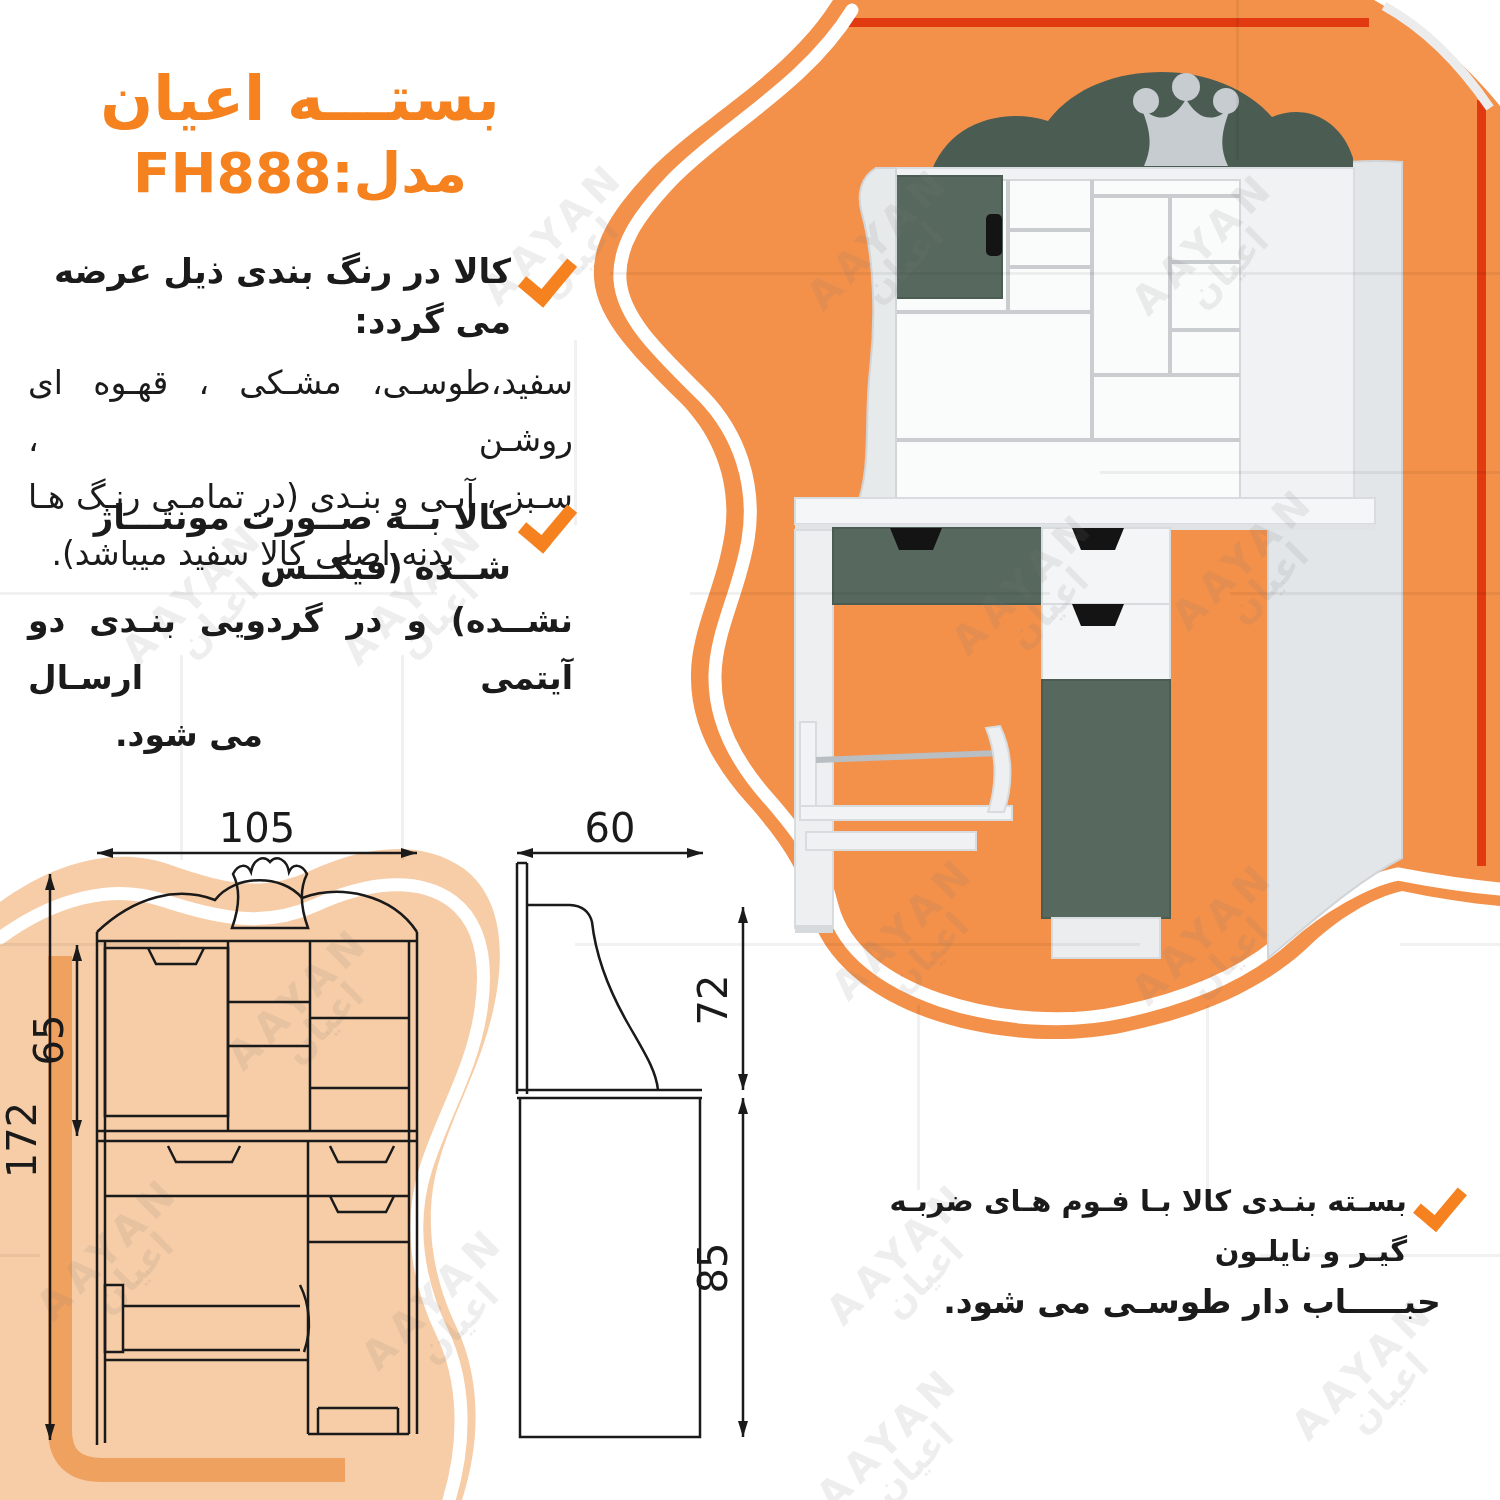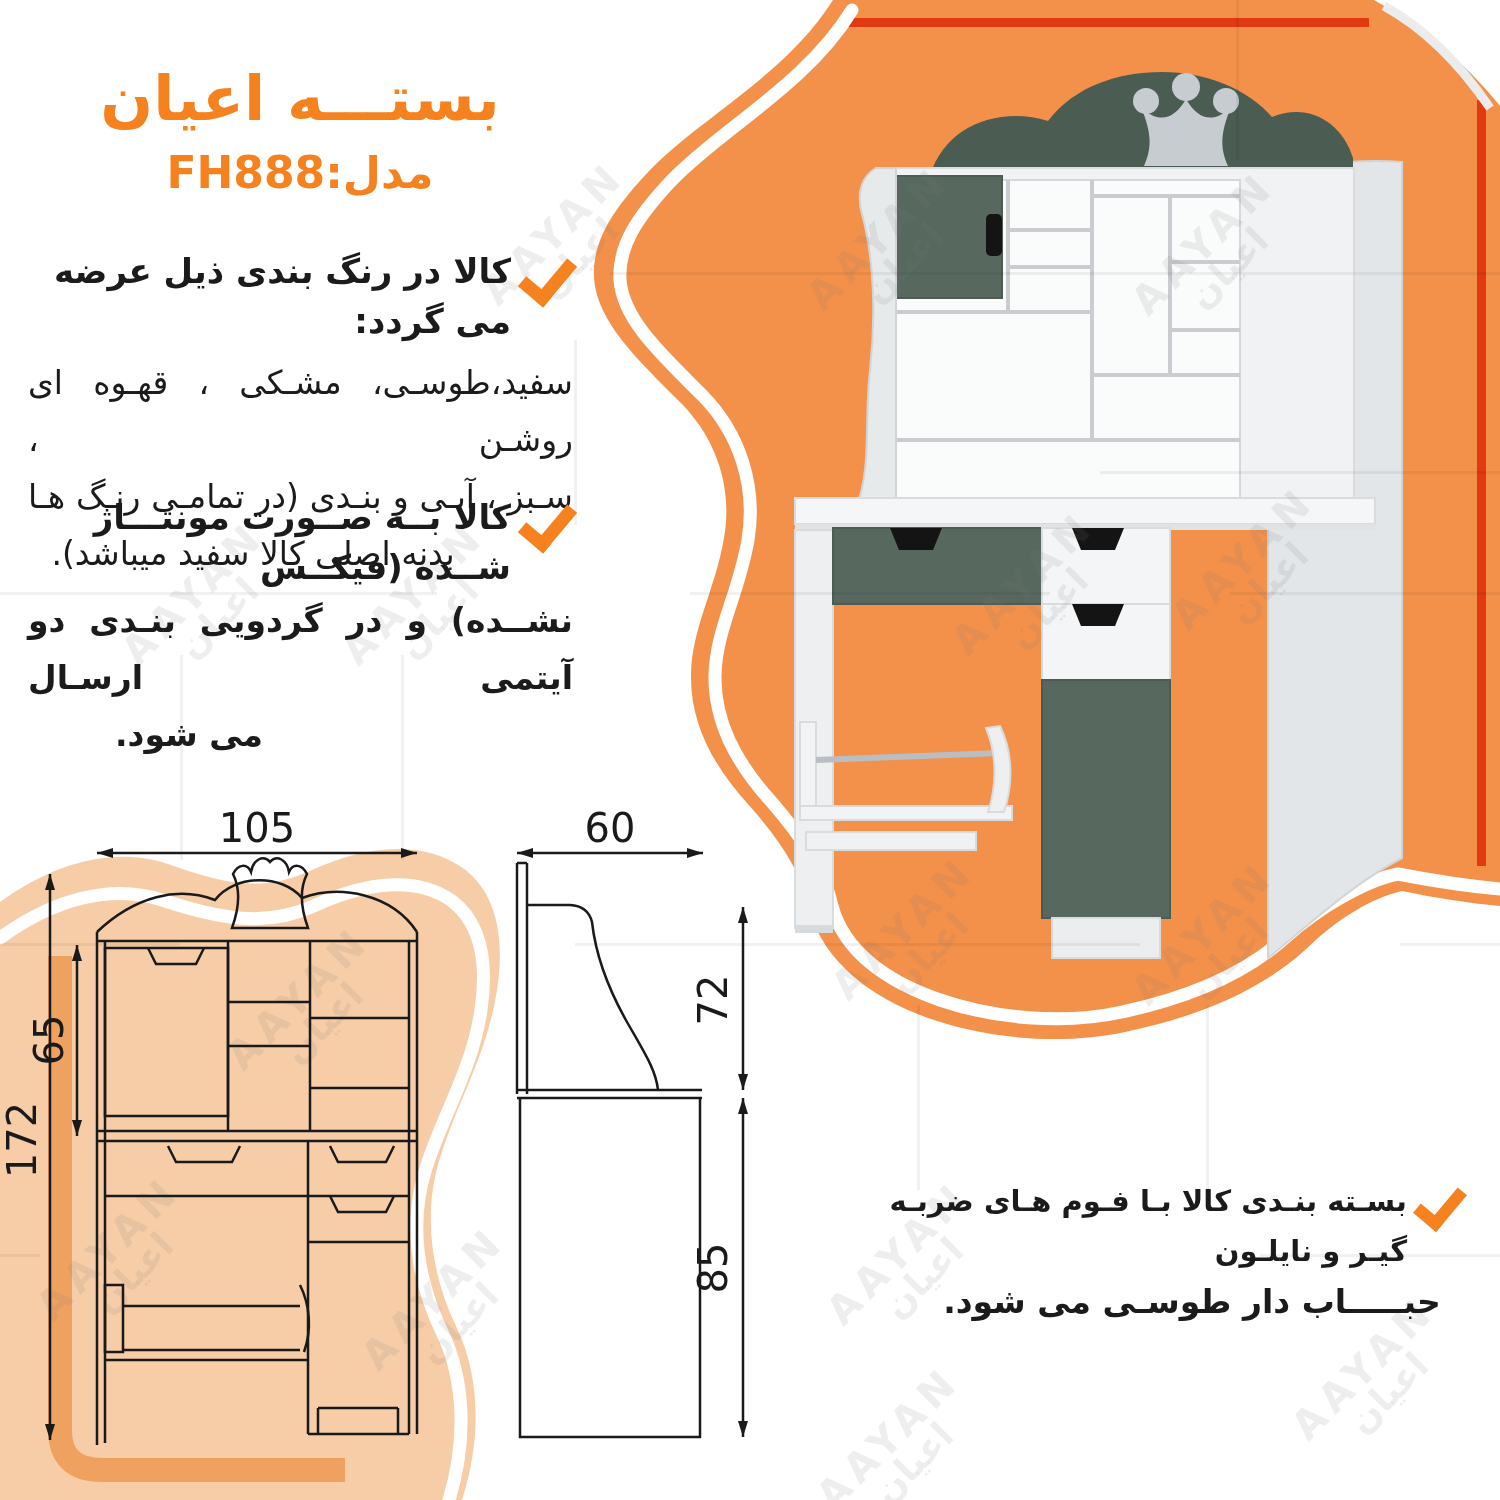--- a/index.html
+++ b/index.html
@@ -19,21 +19,21 @@
     letter-spacing:7px;line-height:0.95;pointer-events:none;white-space:nowrap;
   }
   .wm .wm-latin{font-size:40px;display:block;}
   .wm .wm-arabic{font-size:36px;display:block;direction:rtl;}
   
   .title-block{
     position:absolute;top:58px;left:40px;width:520px;text-align:center;
     color:#F5821F;font-weight:900;direction:rtl;
   }
   .title-line1{font-size:62px;line-height:82px;}
-  .title-line2{font-size:44px;line-height:66px;}
+  .title-line2{font-size:55px;line-height:66px;}
   .bullet{position:absolute;direction:rtl;color:#1b1b1b;}
   .bullet .head-row{display:flex;align-items:flex-start;gap:10px;}
   .check-wrap{width:52px;flex:0 0 52px;display:flex;justify-content:center;padding-top:4px;}
   .check{
     width:20px;height:40px;border-right:13px solid #F5821F;border-bottom:13px solid #F5821F;
     transform:rotate(40deg);
   }
   .check.small{width:18px;height:36px;border-width:12px;}
   .head-text{flex:1;font-size:34px;font-weight:700;line-height:50px;text-align:right;}
   .body-line{font-size:33px;line-height:57px;text-align:center;}

